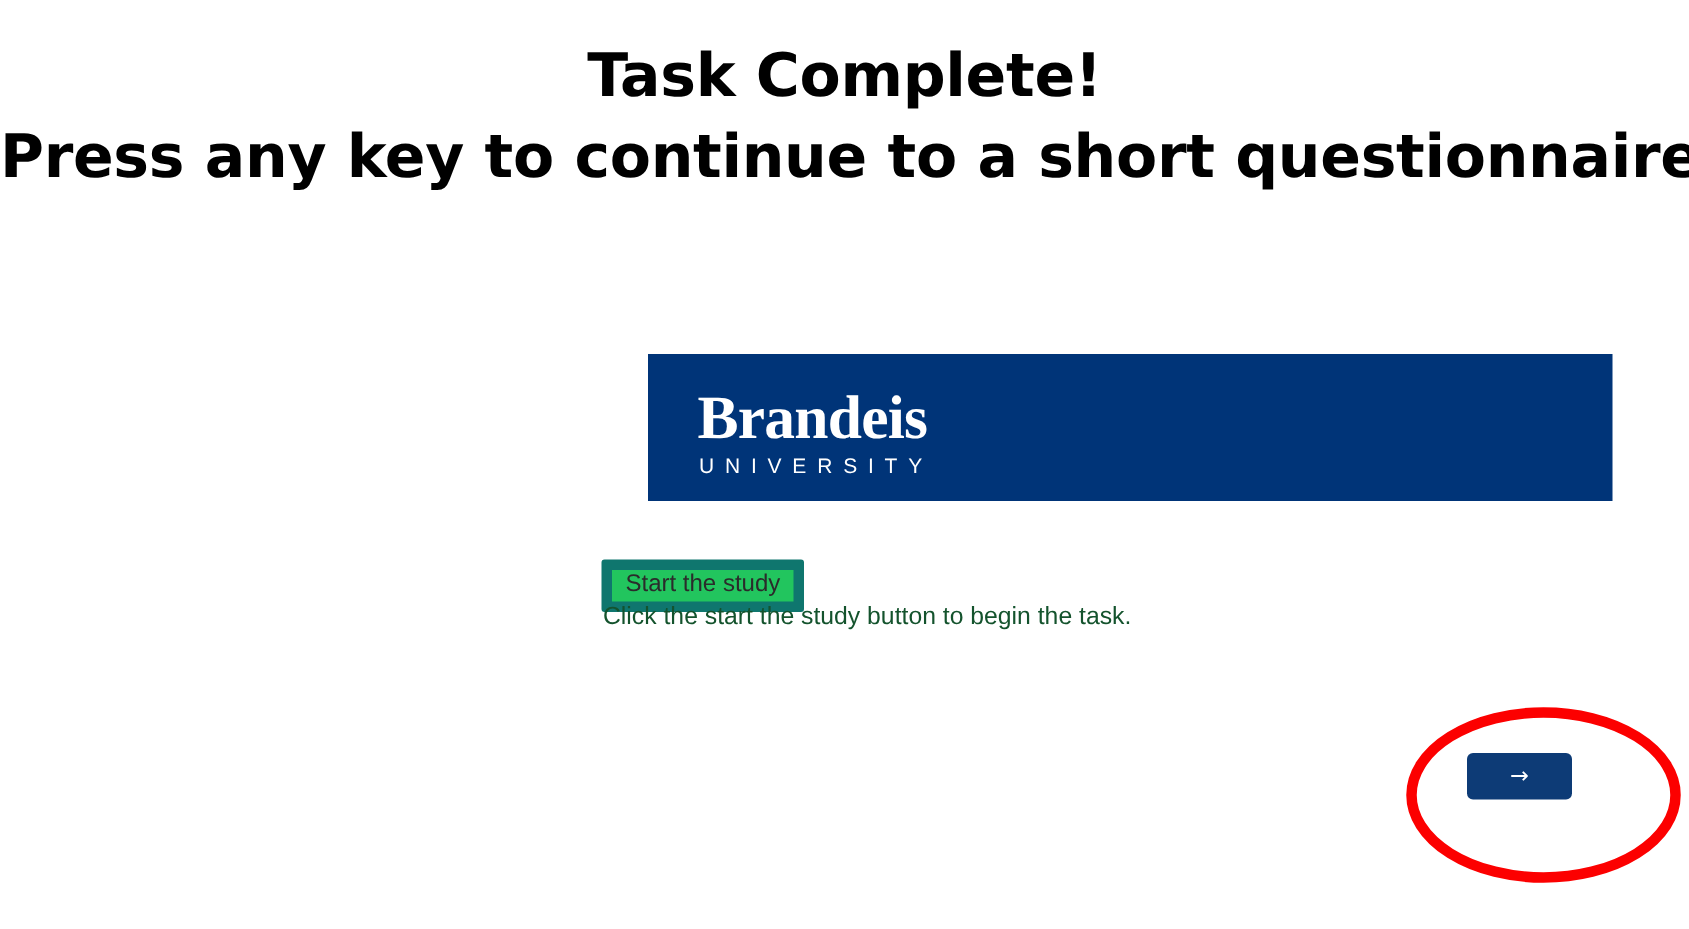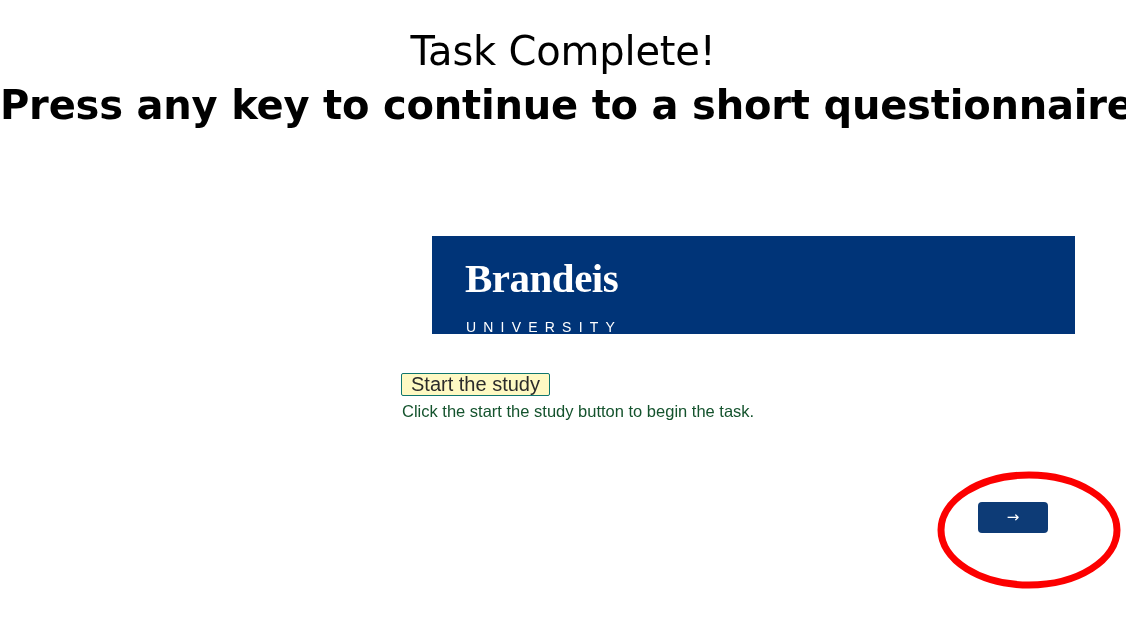--- a/index.html
+++ b/index.html
@@ -21,21 +21,21 @@
     position: absolute;
     top: 24px;
     left: 0;
     width: 1126px;
     text-align: center;
   }
   .headline-primary {
     font-family: "DejaVu Sans", sans-serif;
     font-size: 40px;
     line-height: 54px;
-    font-weight: 400;
+    font-weight: 700;
     color: #000000;
     letter-spacing: -0.2px;
     white-space: nowrap;
   }
   .headline-secondary {
     font-family: "DejaVu Sans", sans-serif;
     font-size: 40px;
     line-height: 54px;
     font-weight: 700;
     color: #000000;
@@ -74,34 +74,34 @@
     display: block;
   }
   .brand-subword {
     font-family: "Liberation Sans", sans-serif;
     font-size: 14px;
     font-weight: 400;
     color: #ffffff;
     letter-spacing: 7.2px;
     line-height: 18px;
     display: block;
-    margin-top: 19px;
+    margin-top: 2px;
     padding-left: 1px;
   }
 
   .start-button {
     position: absolute;
     left: 0px;
     top: 137px;
     font-family: "Liberation Sans", sans-serif;
-    font-size: 20px;
+    font-size: 16px;
     line-height: 16px;
     color: #2b2b2b;
-    background: #fef9c3;
-    border: 1px solid #0f766e;
+    background: #22c55e;
+    border: 7px solid #0f766e;
     border-radius: 2px;
     padding: 2px 9px 3px 9px;
     cursor: pointer;
   }
 
   .instruction-text {
     position: absolute;
     left: 1px;
     top: 165px;
     font-family: "Liberation Sans", sans-serif;

